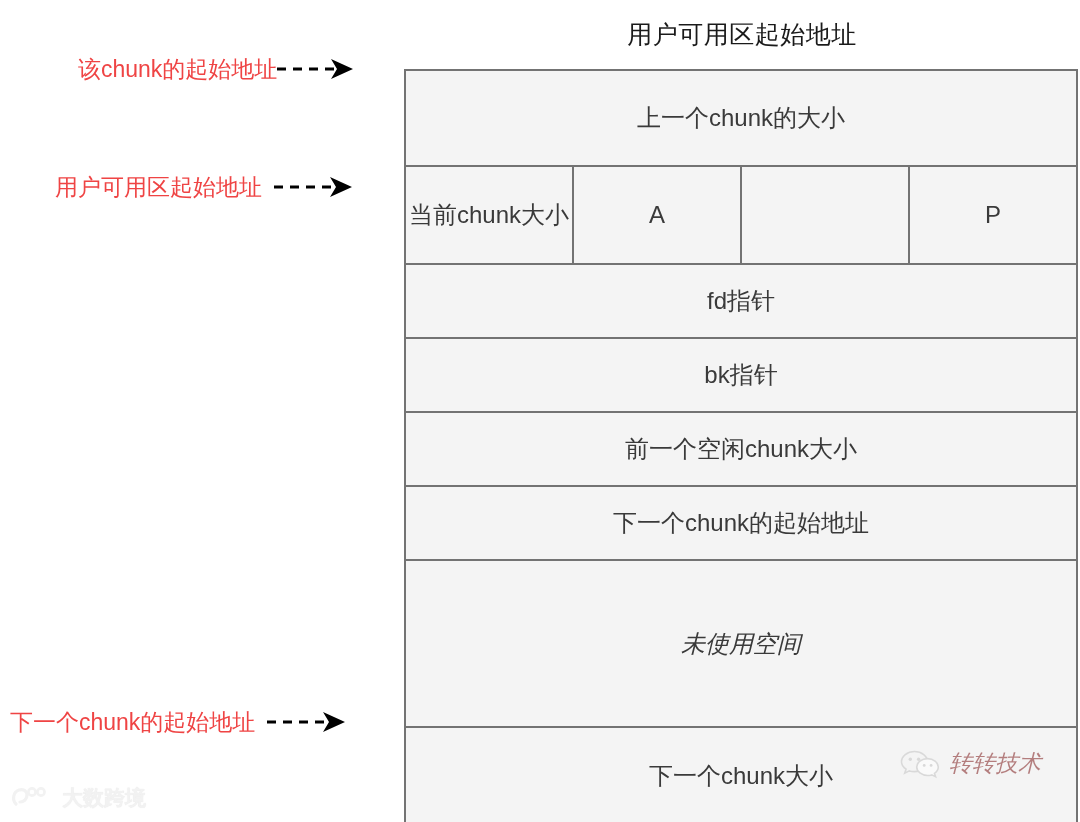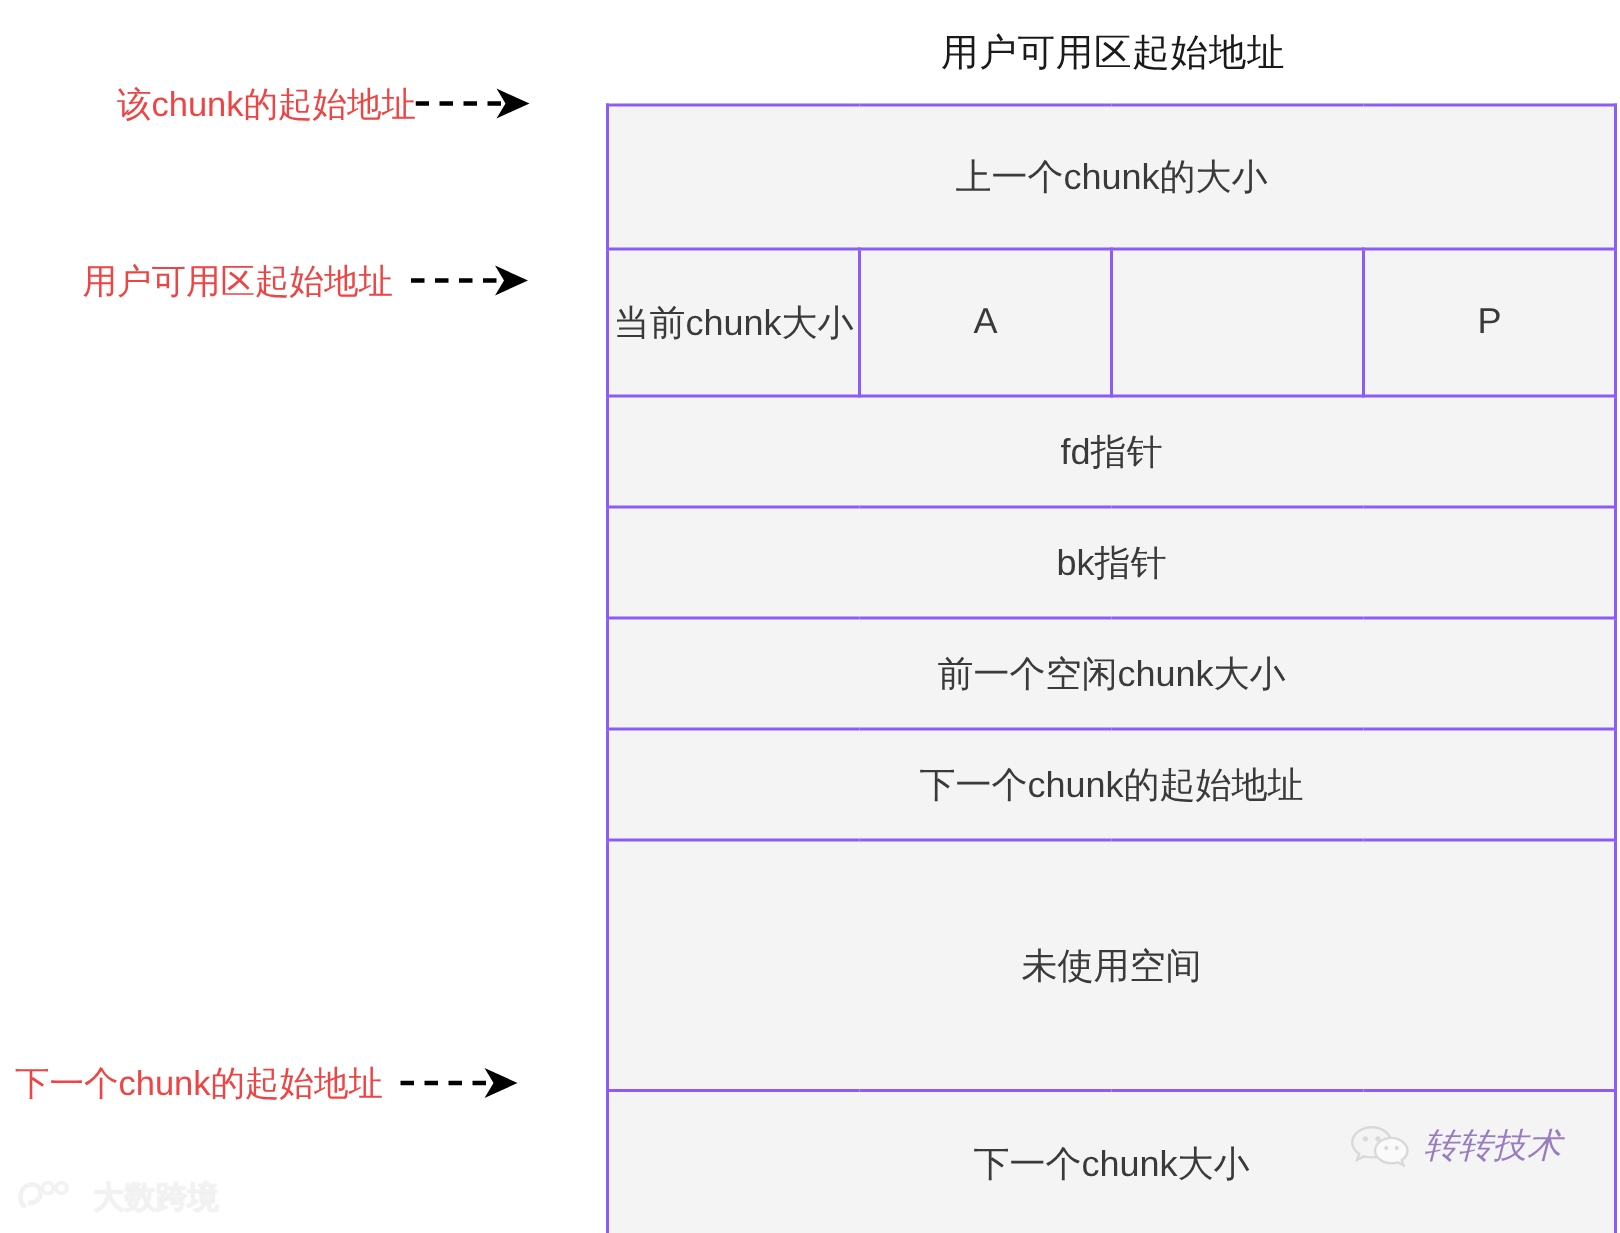--- a/index.html
+++ b/index.html
@@ -37,36 +37,36 @@
   .chunk-table {
     position: absolute;
     left: 404px;
     top: 69px;
     width: 674px;
     border-collapse: collapse;
     table-layout: fixed;
   }
   .chunk-table td {
     background: #f4f4f4;
-    border: 2px solid #8b5cf6;
+    border: 2px solid #737373;
     text-align: center;
     vertical-align: middle;
     font-size: 24px;
     color: #3a3a3a;
     padding: 0;
     white-space: nowrap;
   }
 
   .row-prev-size td      { height: 94px; }
   .row-cur-size td       { height: 96px; }
   .row-fd td             { height: 72px; }
   .row-bk td             { height: 72px; }
   .row-prev-free td      { height: 72px; }
   .row-next-free td      { height: 72px; }
-  .row-unused td         { height: 165px; }
+  .row-unused td         { height: 165px; font-style: italic; }
   .row-next-chunk td     { height: 96px; }
 
   .cell-flag { font-size: 25px; }
 
   
   .pointer {
     position: absolute;
     display: flex;
     align-items: center;
     height: 34px;
@@ -89,21 +89,21 @@
     display: flex;
     align-items: center;
     gap: 9px;
     opacity: 0.55;
     pointer-events: none;
   }
   .wm-wechat-text {
     font-family: "Liberation Serif", "DejaVu Serif", serif;
     font-style: italic;
     font-size: 23px;
-    color: #4c1d95;
+    color: #7f1d1d;
     white-space: nowrap;
   }
 
   .wm-corner {
     position: absolute;
     left: 10px;
     top: 784px;
     display: flex;
     align-items: center;
     gap: 8px;

